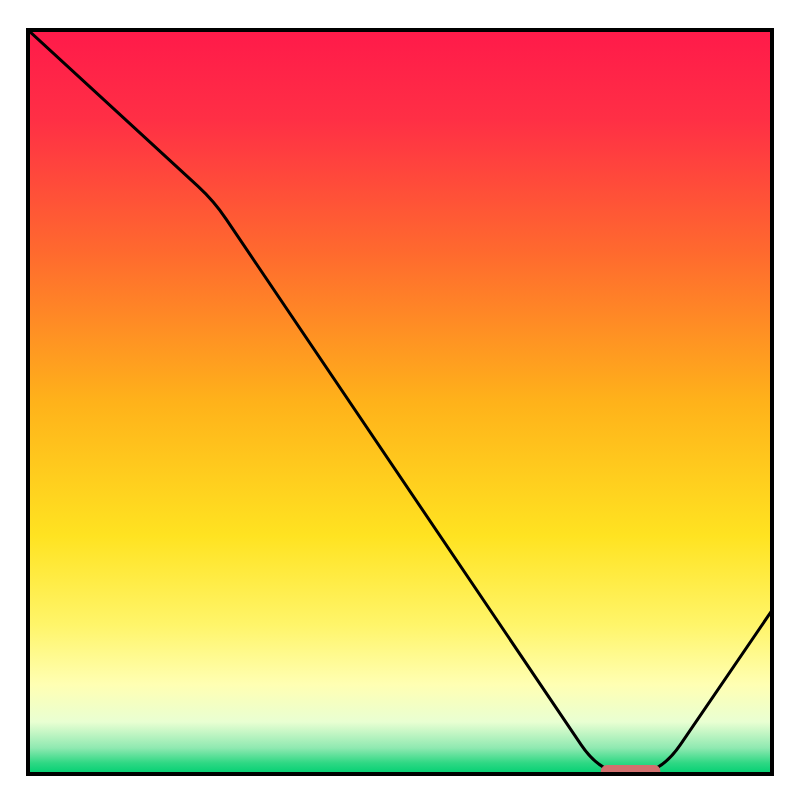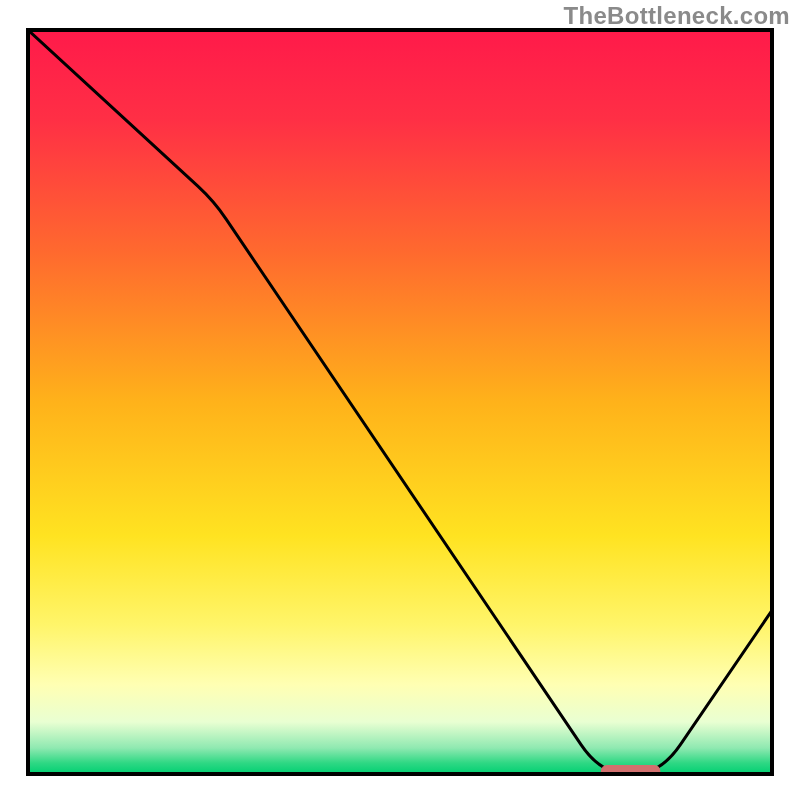--- a/index.html
+++ b/index.html
@@ -29,21 +29,20 @@
   svg {
     position: absolute;
     top: 0;
     left: 0;
   }
 </style>
 </head>
 <body>
 
 <div class="container">
-  <div class="watermark">TheBottleneck.com</div>
   <svg id="chart-svg" width="800" height="800" viewBox="0 0 800 800">
     <defs>
       <linearGradient id="bg-grad" x1="0" y1="0" x2="0" y2="1">
           <stop offset="0.00%" stop-color="#ff1a4a"></stop>
           <stop offset="12.00%" stop-color="#ff2f45"></stop>
           <stop offset="30.00%" stop-color="#ff6a2e"></stop>
           <stop offset="50.00%" stop-color="#ffb21a"></stop>
           <stop offset="68.00%" stop-color="#ffe321"></stop>
           <stop offset="80.00%" stop-color="#fff56a"></stop>
           <stop offset="88.00%" stop-color="#ffffb3"></stop>

